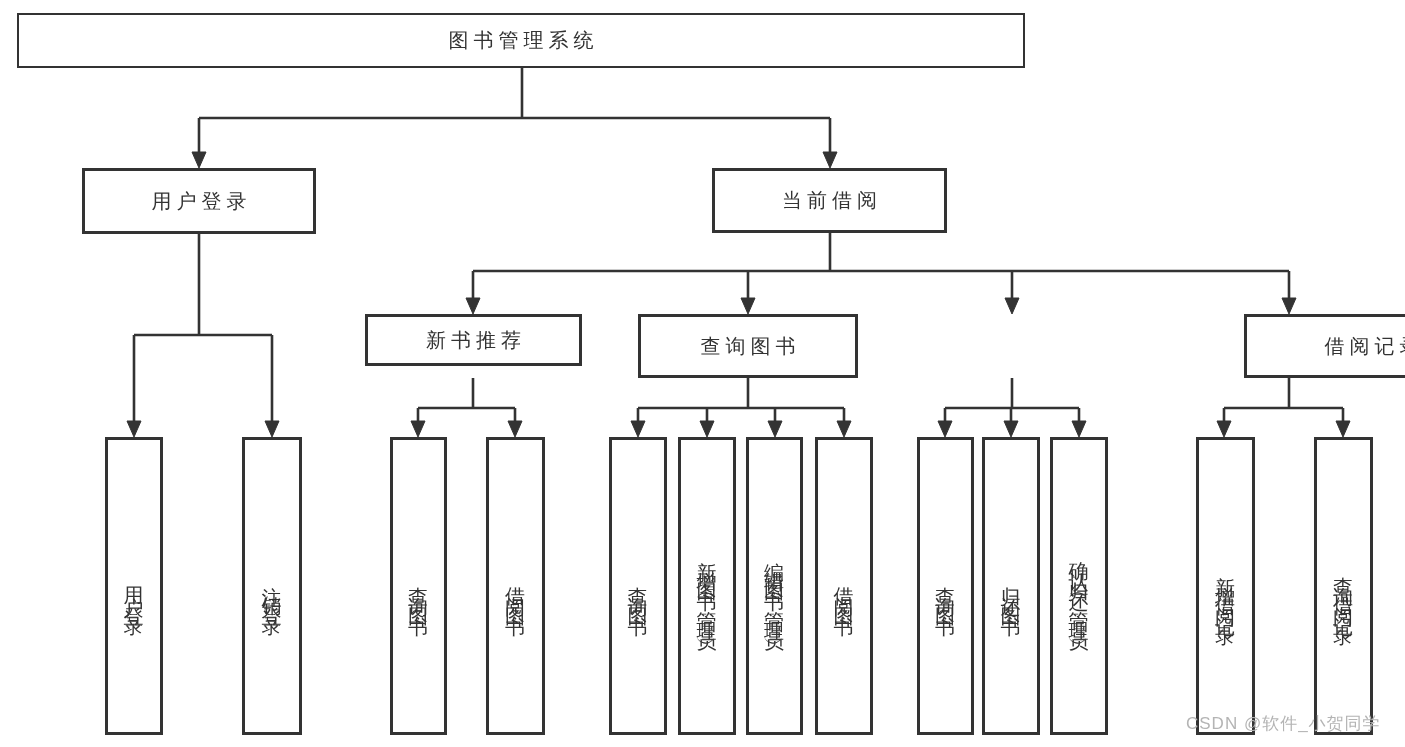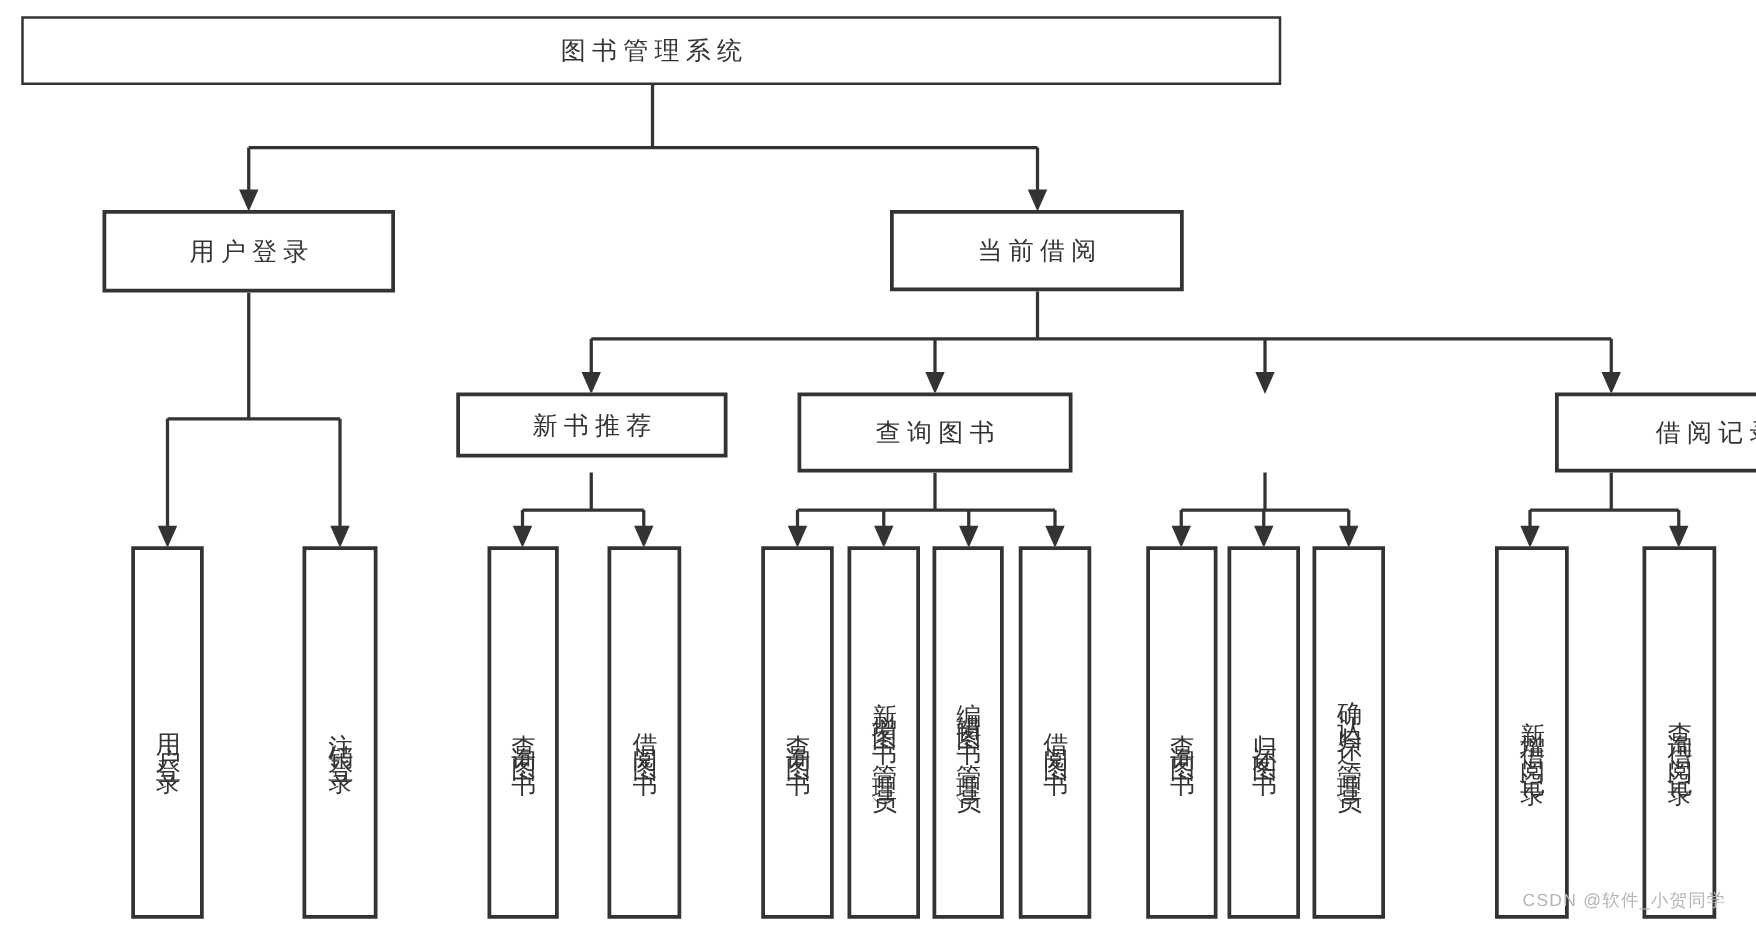--- a/index.html
+++ b/index.html
@@ -16,21 +16,21 @@
     color:#333333;z-index:2;text-align:center;
   }
   .hbox{font-size:20px;letter-spacing:5px;padding-left:5px;}
   .root{border-width:2.5px;}
   .vbox{
     writing-mode:vertical-rl;text-orientation:mixed;
     font-size:20px;letter-spacing:10px;padding-top:10px;line-height:1;
   }
   .watermark{
     position:absolute;left:1186px;top:712px;z-index:5;
-    font-size:14px;letter-spacing:1px;color:#b4b4b4;white-space:nowrap;margin-left:32px;
+    font-size:17px;letter-spacing:1px;color:#b4b4b4;white-space:nowrap;
   }
 </style>
 </head>
 <body>
 
 <div class="canvas">
 
   <svg class="connectors" viewBox="0 0 1405 747" xmlns="http://www.w3.org/2000/svg">
     <path d="
       M522 68 V118 M199 118 H830 M199 118 V154 M830 118 V154

